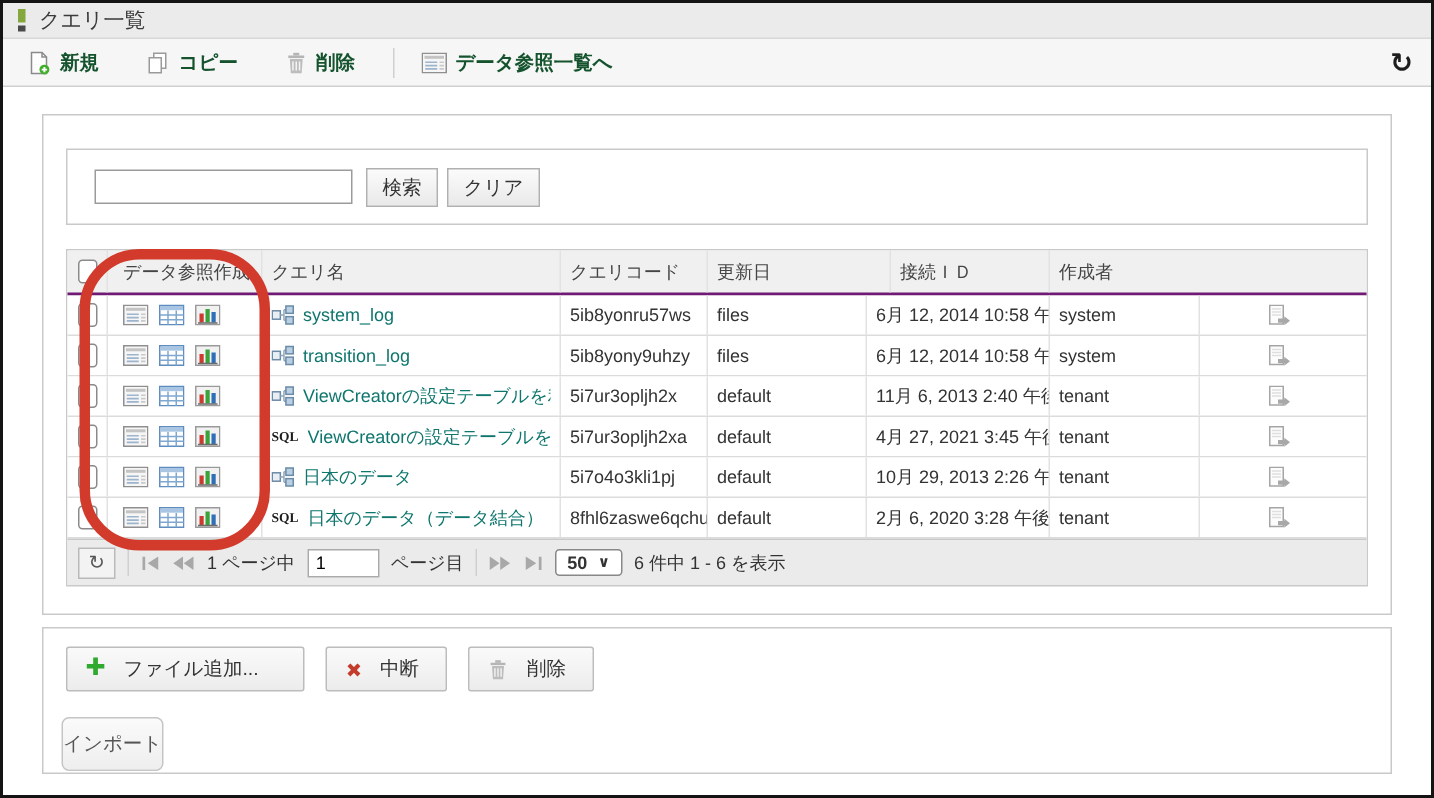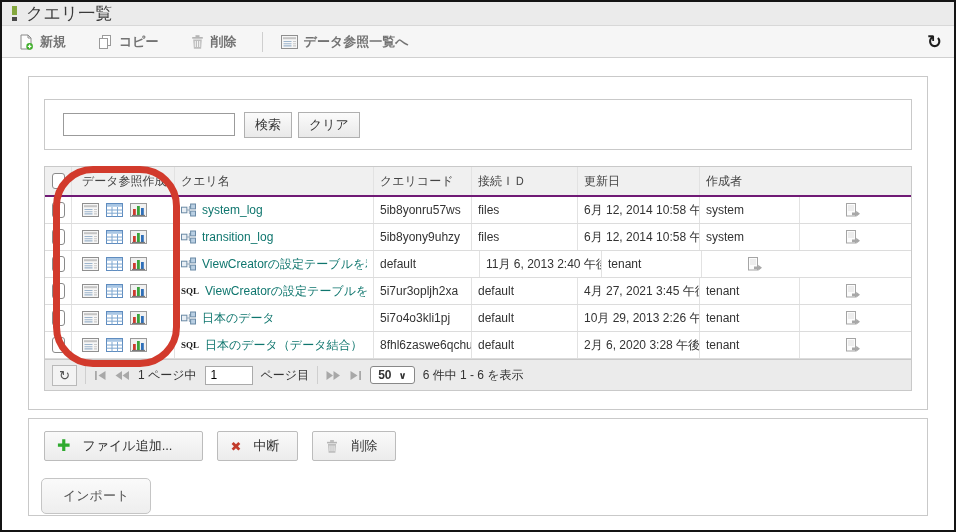--- a/index.html
+++ b/index.html
@@ -7,26 +7,26 @@
     position:relative; width:956px; height:532px; box-sizing:border-box;
     border:2px solid #141414; background:#fff; overflow:hidden;
     font-family:"Liberation Sans","DejaVu Sans",sans-serif; color:#333;
   }
   
   .titlebar { height:23px; background:#ebebeb; border-bottom:1px solid #d8d8d8;
     display:flex; align-items:center; padding-left:10px; gap:9px; }
   .title-ic { width:5px; height:15px; display:flex; flex-direction:column; gap:2px; }
   .title-ic .g { height:9px; background:#85a83e; }
   .title-ic .d { height:4px; background:#4a4a4a; }
-  .title-text { font-size:17px; color:#3a3a3a; }
+  .title-text { font-size:14px; color:#3a3a3a; }
   
   .toolbar { height:31px; background:#f6f6f6; border-bottom:1px solid #d0d0d0;
     display:flex; align-items:center; padding:0 12px 0 8px; }
   .tbtn { display:flex; align-items:center; gap:6px; background:none; border:none;
-    font-family:Liberation Serif, serif; font-size:13px; font-weight:bold; color:#737373;
+    font-family:Liberation Serif, serif; font-size:13px; font-weight:bold; color:#14532d;
     padding:4px 8px; margin-right:15px; cursor:pointer; }
   .tsep { width:1px; height:20px; background:#cfcfcf; margin:0 10px 0 2px; }
   .refresh { margin-left:auto; font-size:18px; font-weight:bold; color:#1e1e1e;
     cursor:pointer; line-height:1; }
   
   .panel { border:1px solid #c9c9c9; margin:0 26px; box-sizing:border-box; background:#fff; }
   .panel-top { margin-top:18px; height:334px; }
   .panel-bottom { margin-top:8px; height:98px; }
   
   .searchbox { margin:22px 15px 0; border:1px solid #c9c9c9; height:51px;
@@ -77,21 +77,21 @@
   
   .btnrow { display:flex; gap:14px; margin:12px 0 0 15px; }
   .fbtn { display:flex; align-items:center; gap:12px; background:linear-gradient(#fafafa,#ececec);
     border:1px solid #bcbcbc; border-radius:2px; font-family:inherit; font-size:13px;
     color:#333; padding:5px 18px 5px 12px; cursor:pointer; }
   .fbtn.addfile { padding-right:30px; }
   .plus { color:#2faa2f; font-weight:bold; font-size:16px; line-height:1; }
   .xic { color:#c23b2b; font-weight:bold; font-size:13px; line-height:1; }
   .import-btn { margin:17px 0 0 12px; background:linear-gradient(#fafafa,#eeeeee);
     border:1px solid #c5c5c5; border-radius:5px; font-family:inherit; font-size:13px;
-    color:#555; padding:8px 21px; cursor:pointer; }
+    color:#555; padding:8px 0; cursor:pointer; }
   
   .red-annotation { position:absolute; left:51px; top:164px; width:127px; height:201px;
     box-sizing:border-box; border:7px solid #d23a2c; border-radius:40px; pointer-events:none; }
 </style>
 </head>
 <body>
 
 <div class="window">
 
   <div class="titlebar">
@@ -158,22 +158,22 @@
     </div>
 
     <div class="table">
       <div class="tr thead">
         <div class="td col-check">
             <span class="cb"></span>
           </div>
         <div class="td col-create">データ参照作成</div>
         <div class="td col-name">クエリ名</div>
         <div class="td col-code">クエリコード</div>
+        <div class="td col-date">更新日</div>
         <div class="td col-conn">接続ＩＤ</div>
-        <div class="td col-date">更新日</div>
         <div class="td col-author">作成者</div>
       </div>
 
       <div>
           <div class="tr body-row">
     <div class="td col-check">
               <span class="cb"></span>
             </div>
     <div class="td col-create">
       <span class="ic">
@@ -318,20 +318,21 @@
         <svg width="15" height="14" viewBox="0 0 15 14">
                   <rect x="0.5" y="4.2" width="5.4" height="5.6" fill="#e8eef4" stroke="#6b8aa6"></rect>
                   <path d="M5.9 7h2.4M8.3 3.5v7M8.3 3.5h1.4M8.3 10.5h1.4" stroke="#90a6ba" fill="none"></path>
                   <rect x="9.6" y="1" width="4.9" height="4.9" fill="#b9cfe3" stroke="#6b8aa6"></rect>
                   <rect x="9.6" y="8.1" width="4.9" height="4.9" fill="#b9cfe3" stroke="#6b8aa6"></rect>
                 </svg>
       </span>
 
       <a class="qlink">ViewCreatorの設定テーブルを利</a>
     </div>
+    <div class="td col-code">5i7ur3opljh2x</div>
     <div class="td col-conn">default</div>
     <div class="td col-date">11月 6, 2013 2:40 午後</div>
     <div class="td col-author">tenant</div>
     <div class="td col-export">
       <span class="ic">
         <svg width="17" height="15" viewBox="0 0 17 15">
                   <rect x="2.5" y="0.5" width="9" height="12.5" fill="#fcfcfc" stroke="#a5a5a5"></rect>
                   <path d="M4 3h6M4 5h6M4 7h6" stroke="#dedede" stroke-width="1"></path>
                   <path d="M8 9.4h4.2V7.8l3.8 3-3.8 3v-1.6H8z" fill="#a8a8a8"></path>
                 </svg>

